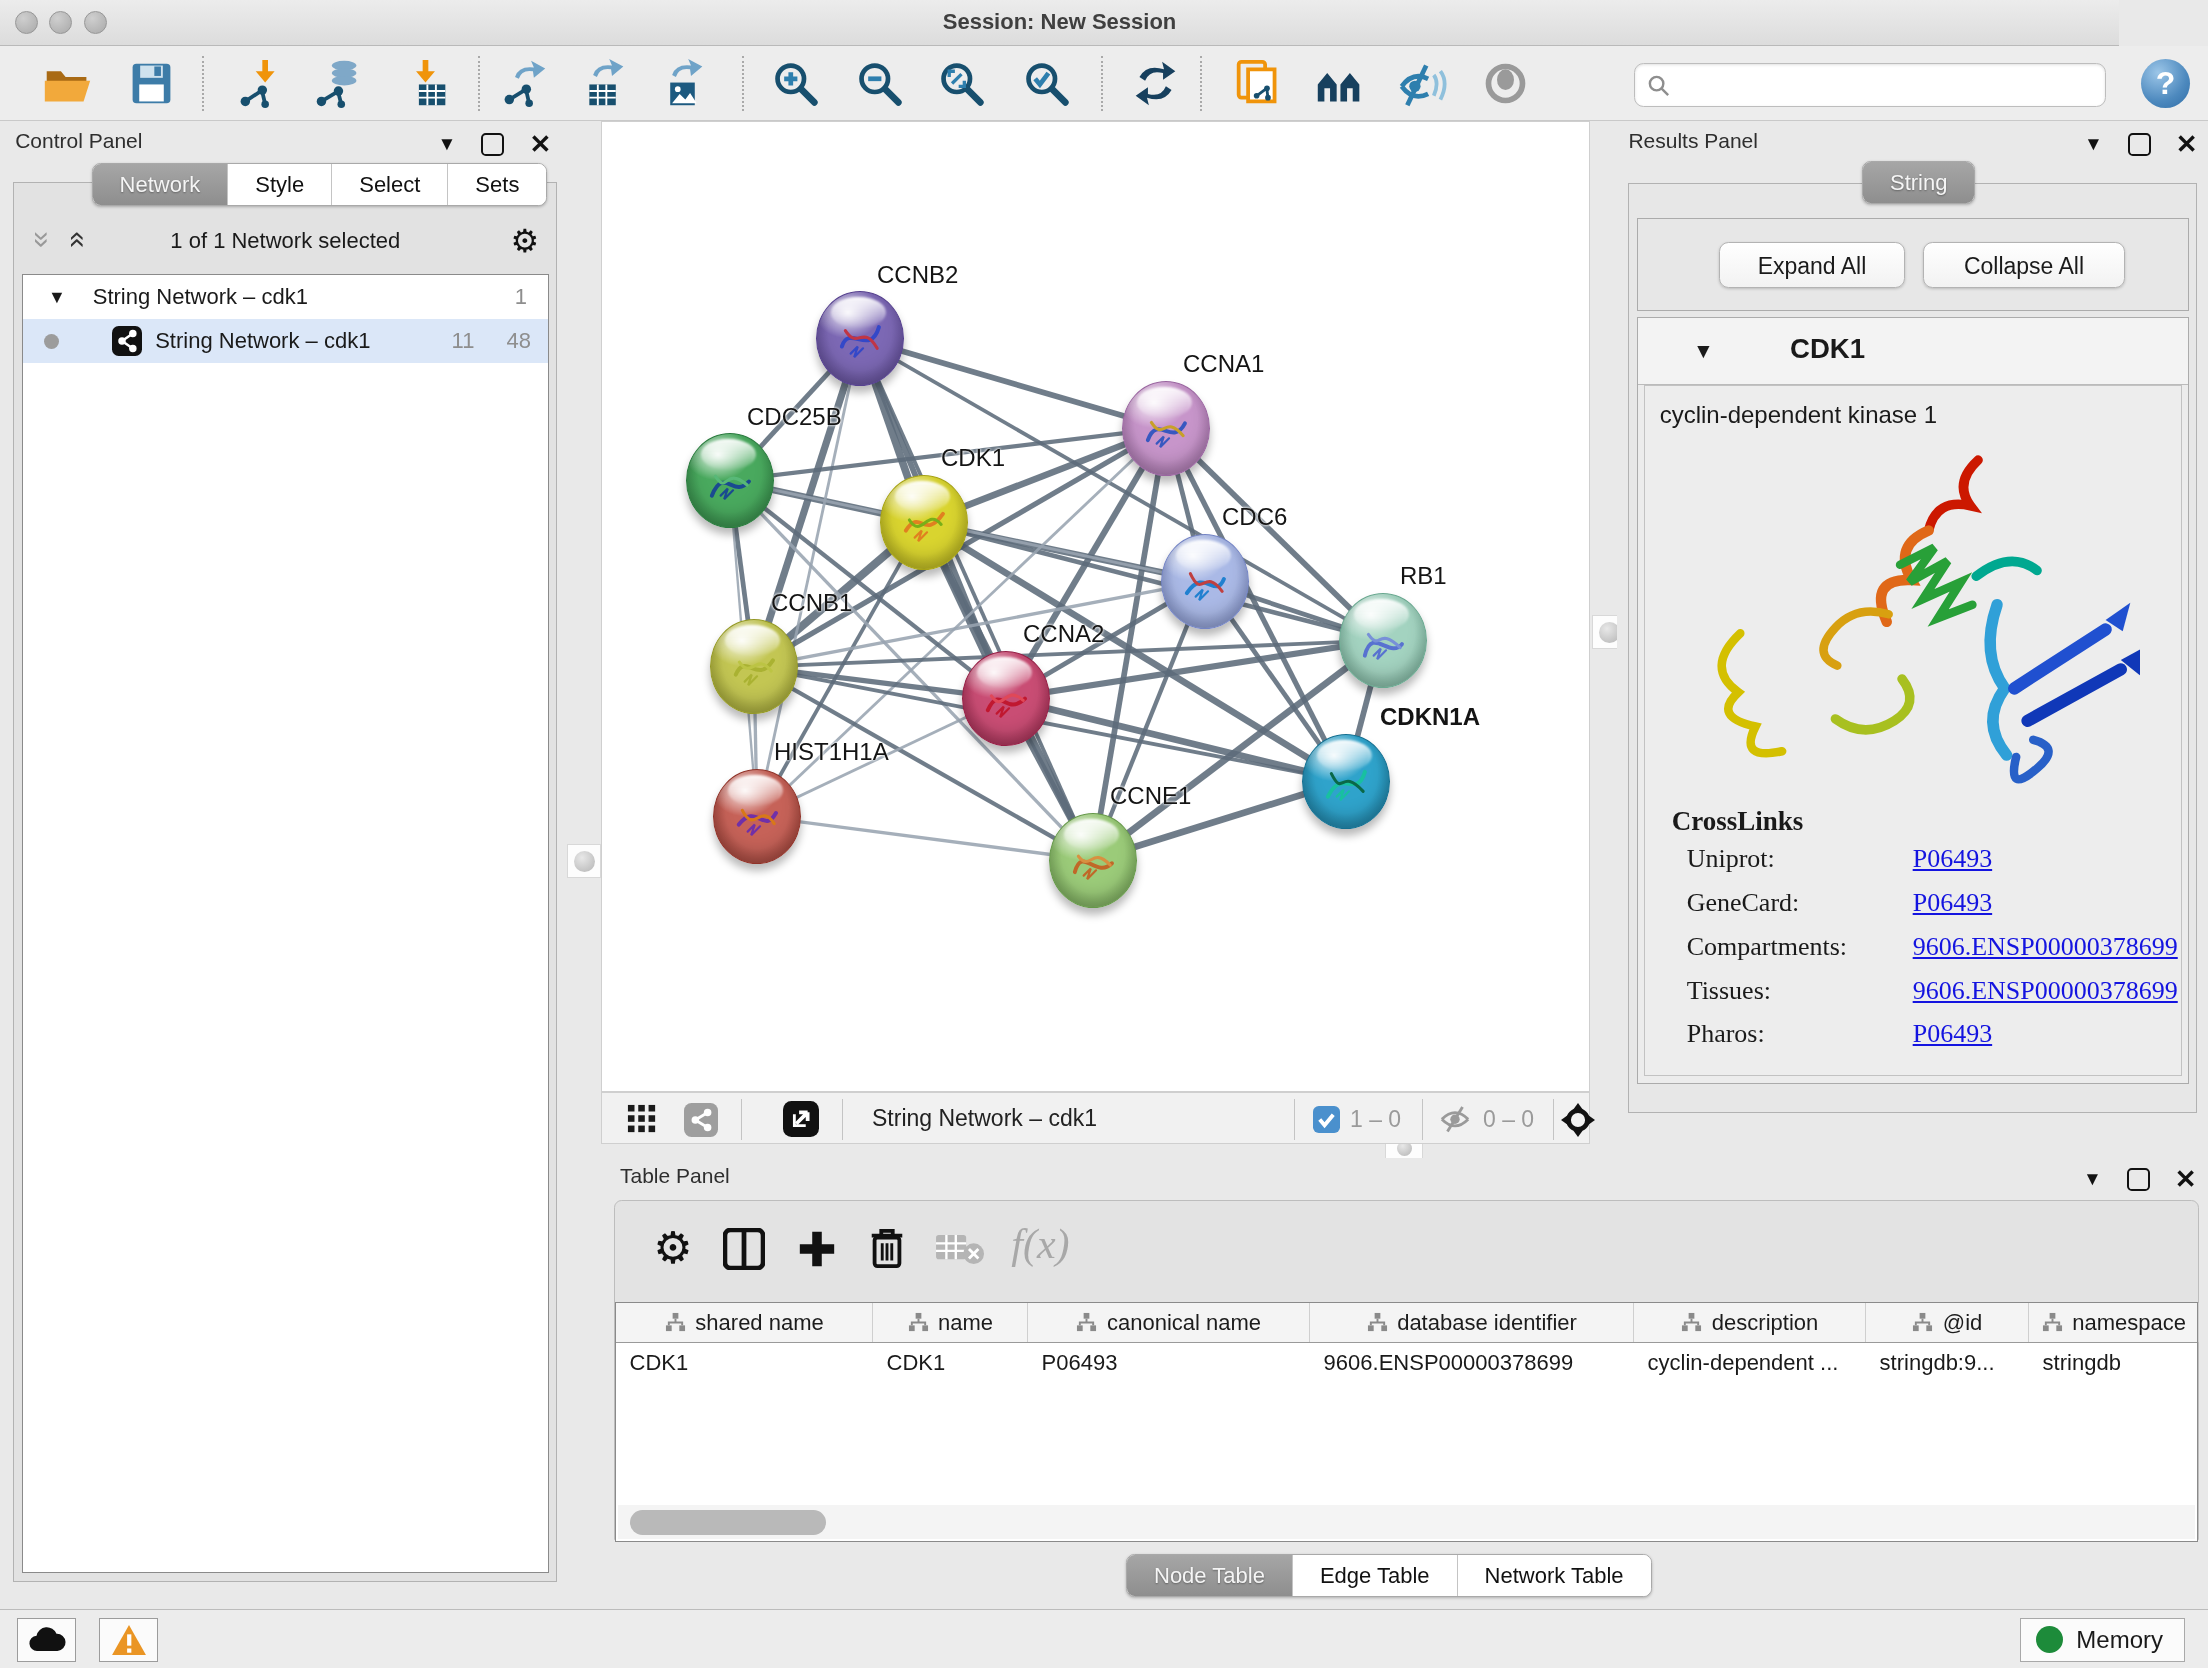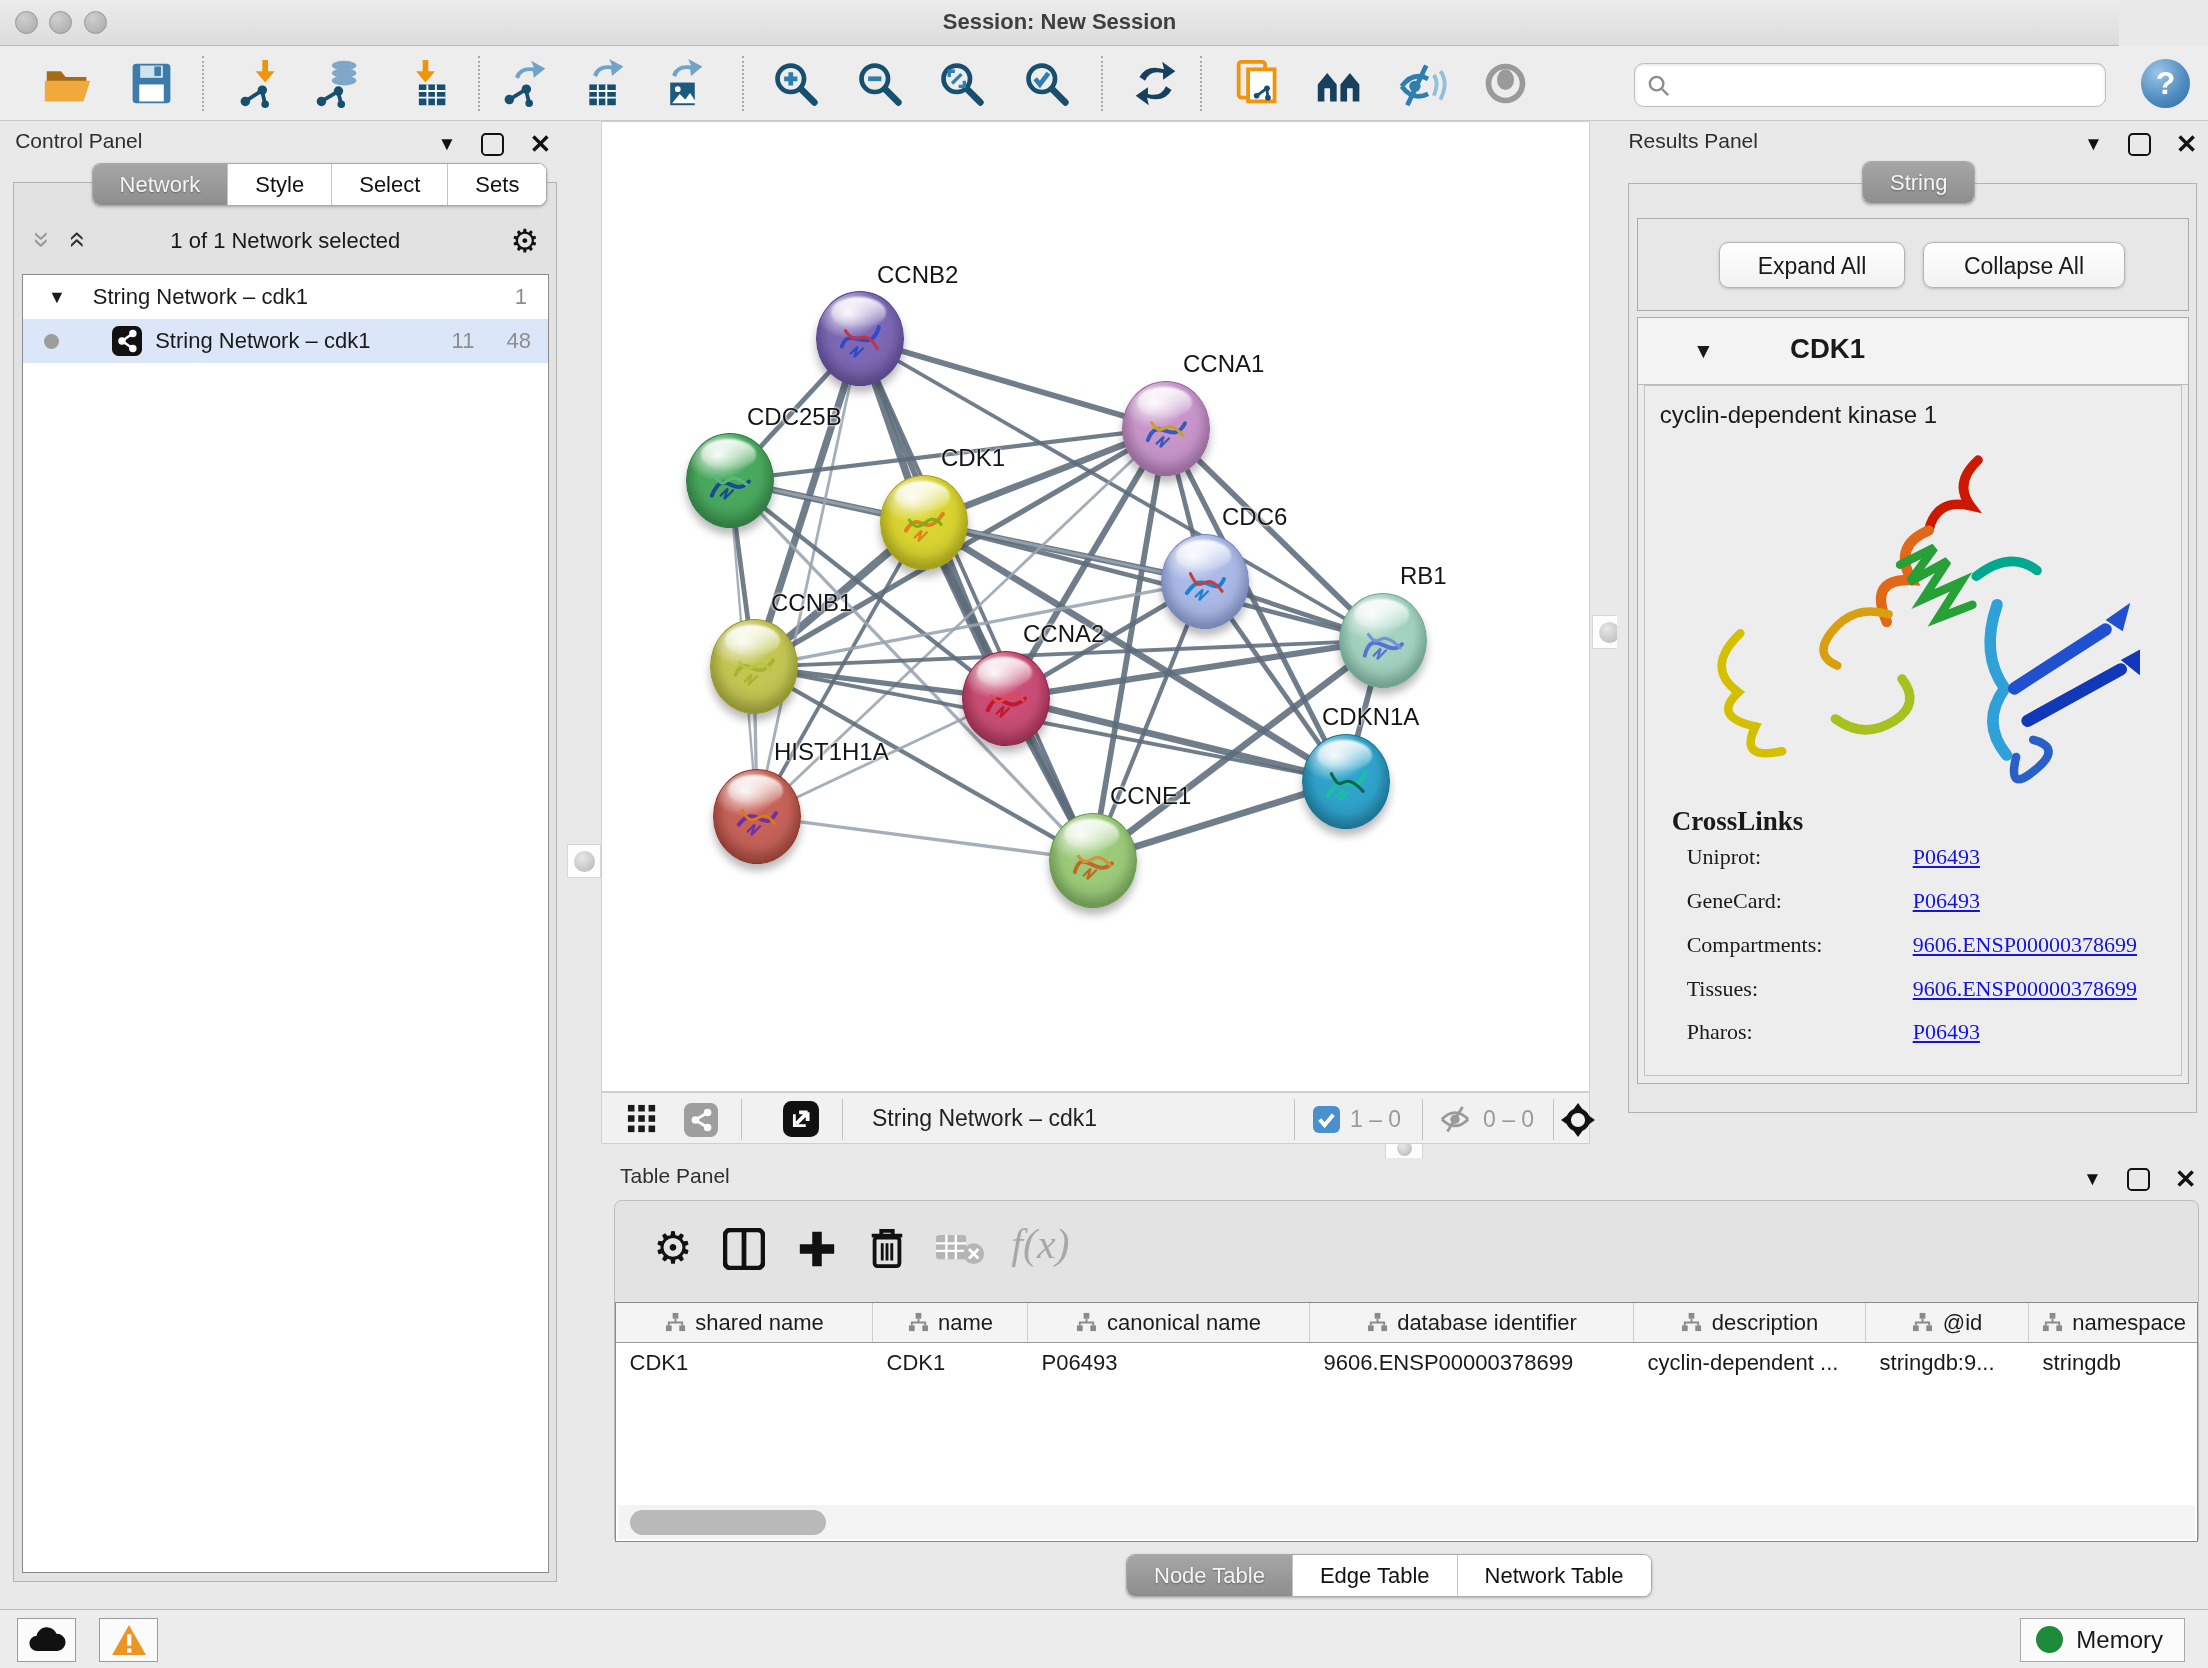--- a/index.html
+++ b/index.html
@@ -62,21 +62,21 @@
   
   .results-panel { position:absolute; left:1617px; top:121px; width:592px; height:1027px; background:#e9e9e9; }
   .rp-box { position:absolute; left:11.4px; top:62px; width:569px; height:930px; background:#e7e7e7; border:1px solid #b2b2b2; }
   .rp-btnbox { position:absolute; left:7.6px; top:34px; width:552px; height:93px; border:1px solid #ababab; }
   .wbtn { position:absolute; height:46px; background:linear-gradient(#ffffff,#f2f2f2); border:1px solid #b3b3b3; border-radius:9.5px;
     font-size:23px; text-align:center; box-shadow:0 1px 2.9px rgba(0,0,0,.2); cursor:pointer; }
   .rp-entry { position:absolute; left:7.6px; top:133px; width:552px; height:767px; background:#ececec; border:1px solid #ababab; }
   .rp-ehead { position:absolute; left:0; top:0; width:100%; height:67px; background:#f3f3f3; border-bottom:1px solid #bbb; }
   .rp-econtent { position:absolute; left:5.7px; top:67px; width:538px; height:691px; background:#ededed; border:1px solid #c2c2c2; }
   .serif { font-family:"Liberation Serif", serif; }
-  .xlink-row { position:absolute; font-size:22px; }
+  .xlink-row { position:absolute; font-size:26px; }
   .xlink-row a { color:#1414e0; text-decoration:underline; cursor:pointer; }
 
   
   .table-panel { position:absolute; left:601px; top:1158px; width:1607px; height:451px; background:#e9e9e9; }
   .tp-box { position:absolute; left:13.3px; top:42px; width:1585px; height:340px; background:#e3e3e3; border:1px solid #bdbdbd; border-radius:7.6px 7.6px 0 0; }
   .tp-table { position:absolute; left:0px; top:101px; width:1583px; height:240px; background:#fff; border:1.9px solid #8a8a8a; }
   .th-row { display:flex; height:40px; background:#f4f4f4; border-bottom:1.9px solid #9a9a9a; }
   .th { display:flex; align-items:center; justify-content:center; gap:9.5px; font-size:22px; color:#1c1c1c; border-right:1px solid #cfcfcf; overflow:hidden; white-space:nowrap; }
   .td-row { display:flex; height:40px; background:#fff; }
   .td { font-size:22px; padding-left:13.3px; display:flex; align-items:center; overflow:hidden; white-space:nowrap; }
@@ -438,21 +438,21 @@
     <span class="net-label" style="left: 421px; top: 498px;">CCNA2</span>
     <div class="net-node" style="left: 700px; top: 612px; background: radial-gradient(62% 45% at 36% 22%, rgba(255, 255, 255, 0.92), rgba(255, 255, 255, 0) 62%), radial-gradient(at 50% 42%, rgb(47, 163, 203) 0%, rgb(47, 163, 203) 52%, rgb(21, 111, 144) 100%); border: 1px solid rgb(21, 111, 144);">
       <svg width="55" height="53" viewBox="0 0 60 60">
     <g fill="none" stroke-linecap="round">
       <path d="M10 46 C 27 12, 42 50, 52 18" stroke="#18c0a0" stroke-width="4.5"></path>
       <path d="M14 20 C 28 48, 24 12, 50 40" stroke="#0a6848" stroke-width="3.5"></path>
       <path d="M20 46 l8 -8 l-4 12 l10 -10" stroke="#18c0a0" stroke-width="2.5"></path>
     </g>
       </svg>
     </div>
-    <span class="net-label" style="left: 720px; top: 581px;">CDKN1A</span>
+    <span class="net-label" style="left: 778px; top: 581px; font-weight: bold;">CDKN1A</span>
     <div class="net-node" style="left: 111px; top: 647px; background: radial-gradient(62% 45% at 36% 22%, rgba(255, 255, 255, 0.92), rgba(255, 255, 255, 0) 62%), radial-gradient(at 50% 42%, rgb(198, 98, 88) 0%, rgb(198, 98, 88) 52%, rgb(143, 51, 41) 100%); border: 1px solid rgb(143, 51, 41);">
       <svg width="55" height="53" viewBox="0 0 60 60">
     <g fill="none" stroke-linecap="round">
       <path d="M10 38 C 30 12, 38 50, 52 25" stroke="#7030a8" stroke-width="4.5"></path>
       <path d="M14 22 C 28 50, 34 12, 50 37" stroke="#d87818" stroke-width="3.5"></path>
       <path d="M20 46 l8 -8 l-4 12 l10 -10" stroke="#7030a8" stroke-width="2.5"></path>
     </g>
       </svg>
     </div>
     <span class="net-label" style="left: 172px; top: 616px;">HIST1H1A</span>

